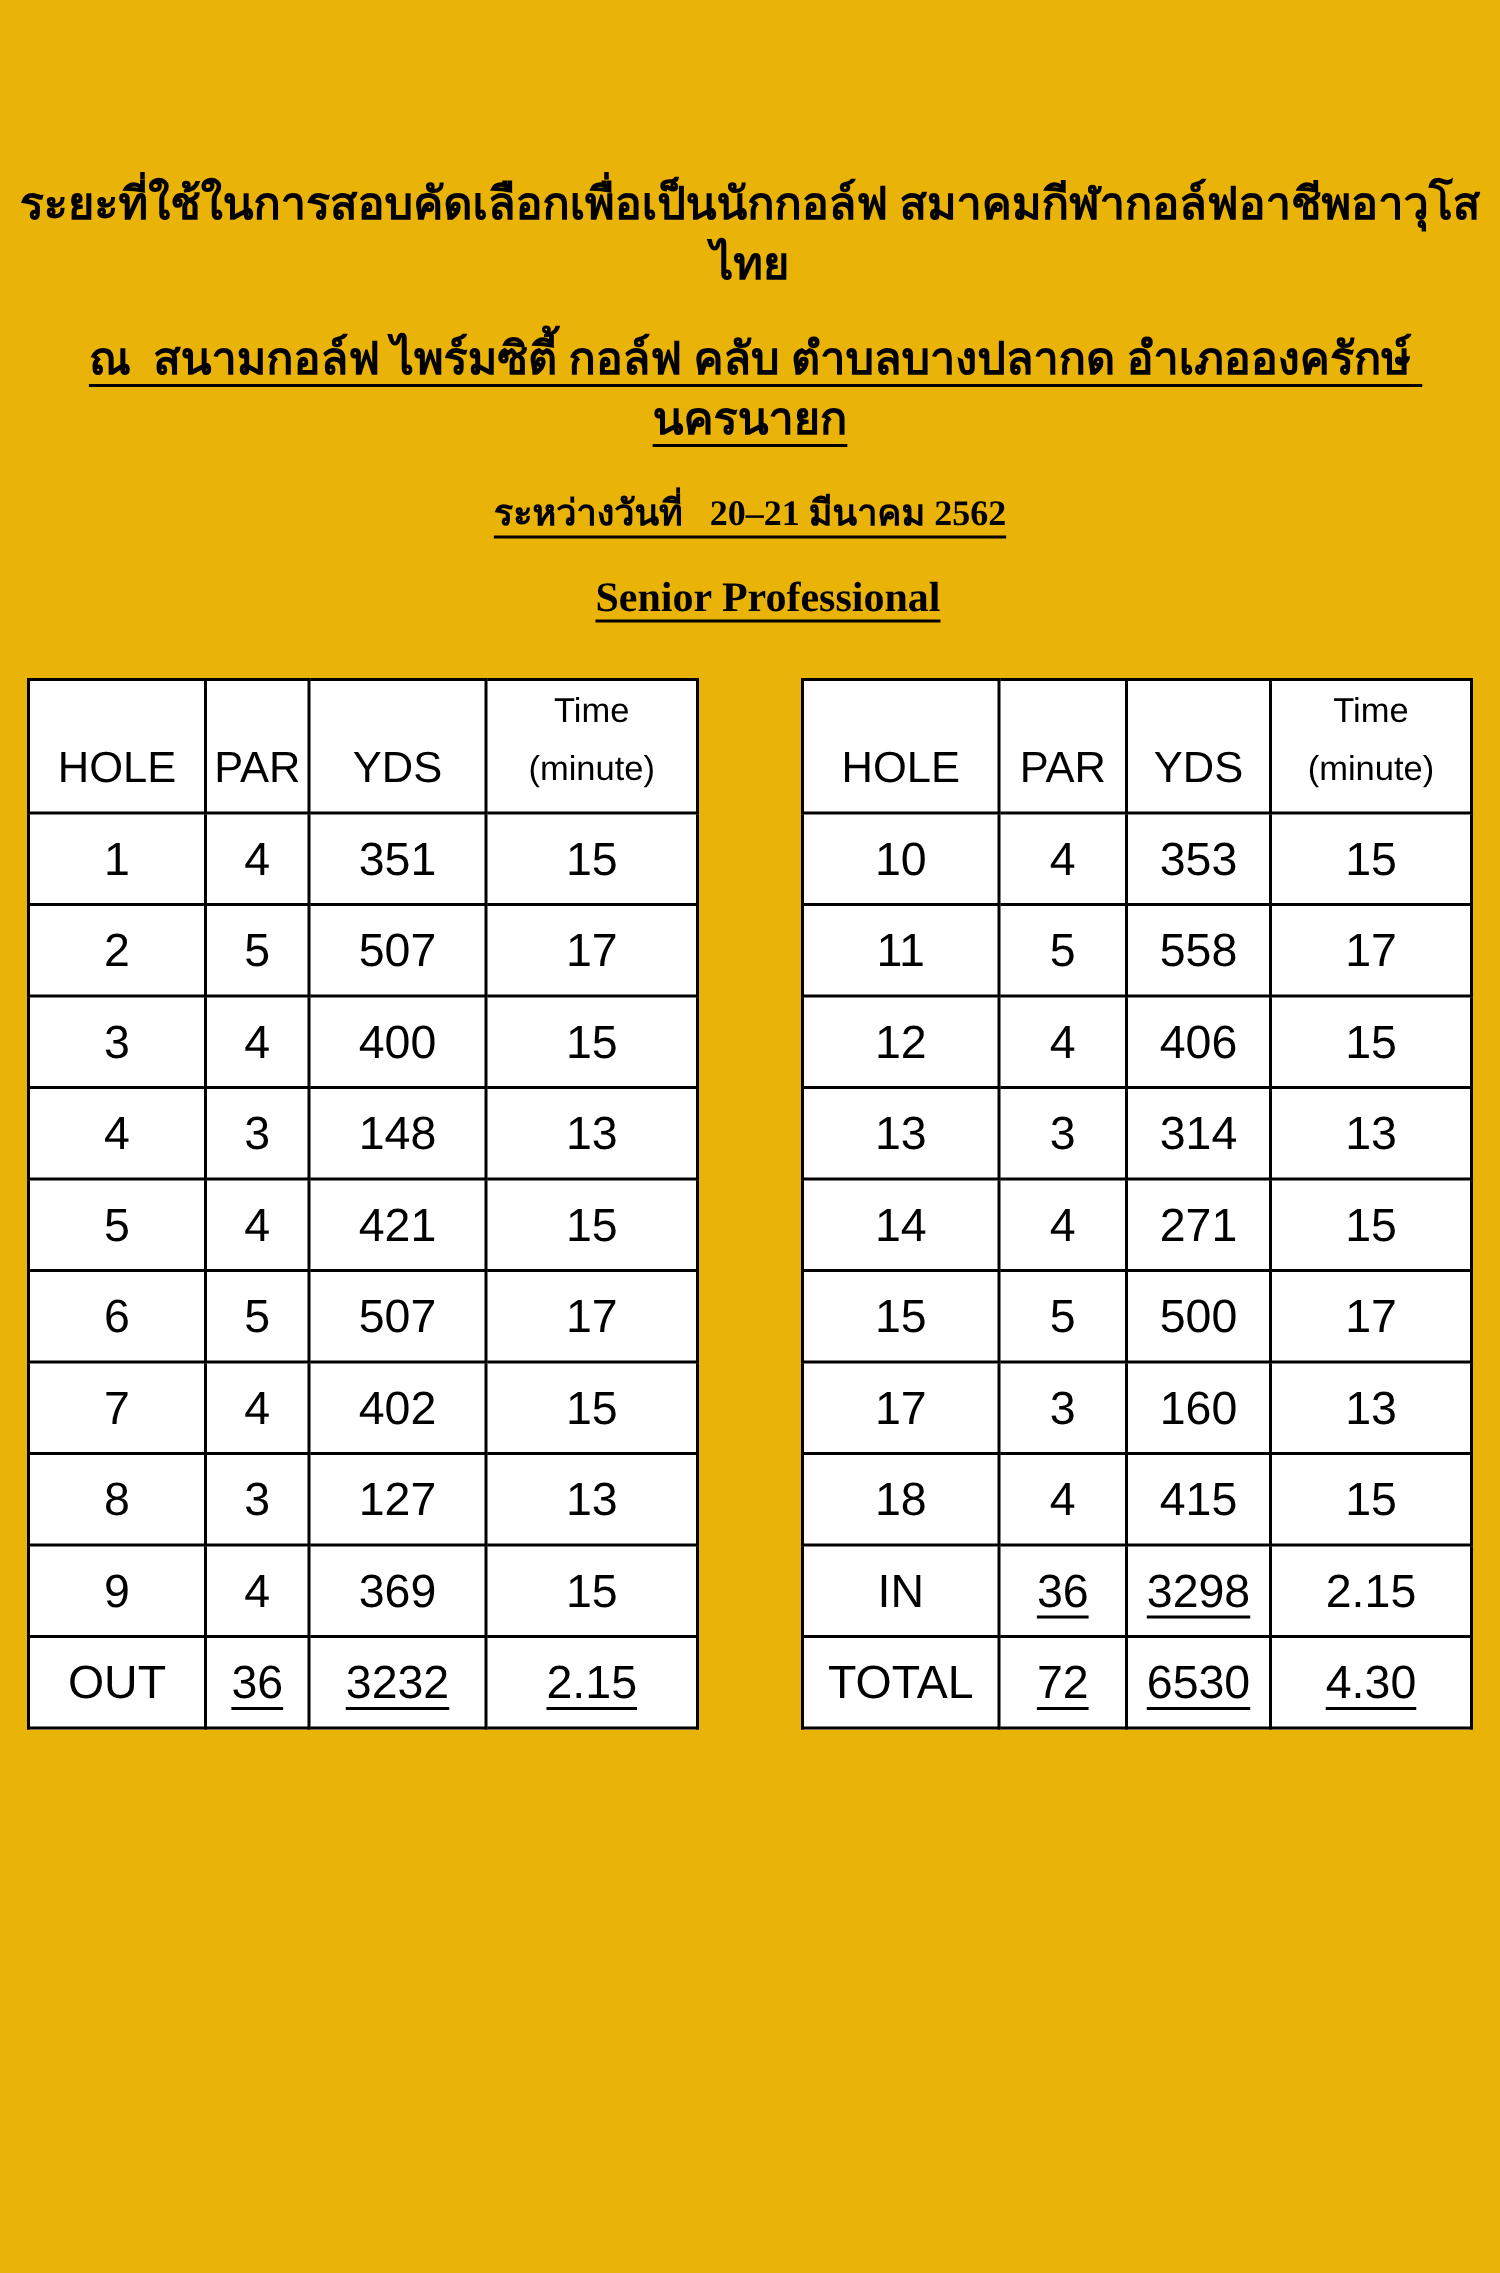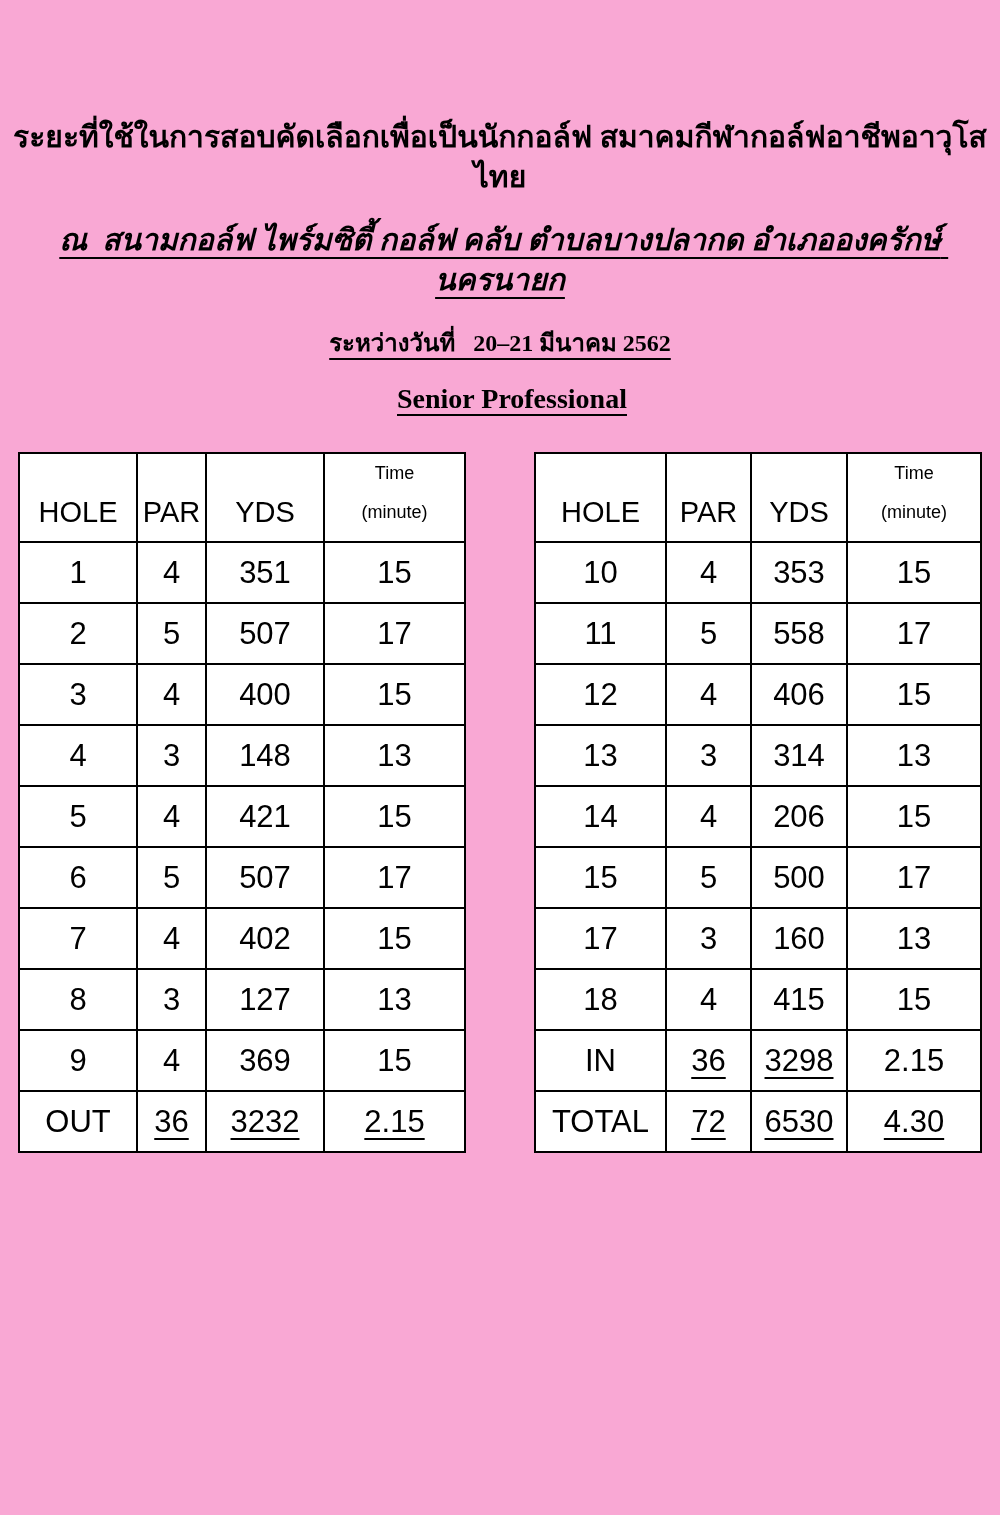--- a/index.html
+++ b/index.html
@@ -1,45 +1,45 @@
 <!DOCTYPE html>
 <html><head>
 <meta charset="utf-8">
 <style>
   html, body { margin: 0; padding: 0; background: #ffffff; }
   .page {
     width: 1000px; height: 1515px;
-    background: #f9a8d4; color: #000000;
+    background: #eab308; color: #000000;
     font-family: "Liberation Sans", sans-serif;
     position: relative; overflow: hidden;
   }
   
   .titles { text-align: center; padding-top: 117px; }
   .titles > * { margin: 0; font-weight: bold; white-space: pre-wrap; }
   .t-thai  { font-family: "Liberation Serif", "DejaVu Serif", serif; }
   .line1 { font-size: 30px; line-height: 40px; }
   .line2 { font-size: 30px; line-height: 40px; margin-top: 23px;
-           text-decoration: underline; text-decoration-thickness: 2px; text-underline-offset: 7px; font-style: italic; }
+           text-decoration: underline; text-decoration-thickness: 2px; text-underline-offset: 7px; }
   .line3 { font-size: 24px; line-height: 46px; margin-top: 20px;
            text-decoration: underline; text-decoration-thickness: 2px; text-underline-offset: 7px; }
   .line4 { font-family: "Liberation Serif", "DejaVu Serif", serif;
            font-size: 28px; line-height: 38px; margin-top: 14px;
            text-decoration: underline; text-decoration-thickness: 2px; text-underline-offset: 6px; padding-left: 24px; }
   
   .tables {
     width: 964px; margin: 34px auto 0;
     display: flex; justify-content: space-between; align-items: flex-start;
   }
   table { border-collapse: collapse; table-layout: fixed; background: #ffffff; }
   th, td { border: 2px solid #000000; text-align: center; padding: 0; overflow: hidden; }
   thead tr { height: 84px; }
   tbody tr { height: 61px; }
   th { font-weight: normal; font-size: 29px; vertical-align: bottom; padding-bottom: 12px; }
   th.time-header { padding-bottom: 9px; }
-  .time-line { font-size: 18px; line-height: 39px; font-weight: normal; }
+  .time-line { font-size: 23px; line-height: 39px; font-weight: normal; }
   td { font-size: 31px; vertical-align: middle; }
   td.u { text-decoration: underline; text-decoration-thickness: 2px; text-underline-offset: 6px; }
 </style>
 </head>
 <body>
 
 <div class="page">
 
   <div class="titles">
     <h1 class="t-thai line1">ระยะที่ใช้ในการสอบคัดเลือกเพื่อเป็นนักกอล์ฟ สมาคมกีฬากอล์ฟอาชีพอาวุโสไทย</h1>
@@ -171,21 +171,21 @@
         </tr>
         <tr>
           <td>13</td>
           <td>3</td>
           <td>314</td>
           <td>13</td>
         </tr>
         <tr>
           <td>14</td>
           <td>4</td>
-          <td>206</td>
+          <td>271</td>
           <td>15</td>
         </tr>
         <tr>
           <td>15</td>
           <td>5</td>
           <td>500</td>
           <td>17</td>
         </tr>
         <tr>
           <td>17</td>

